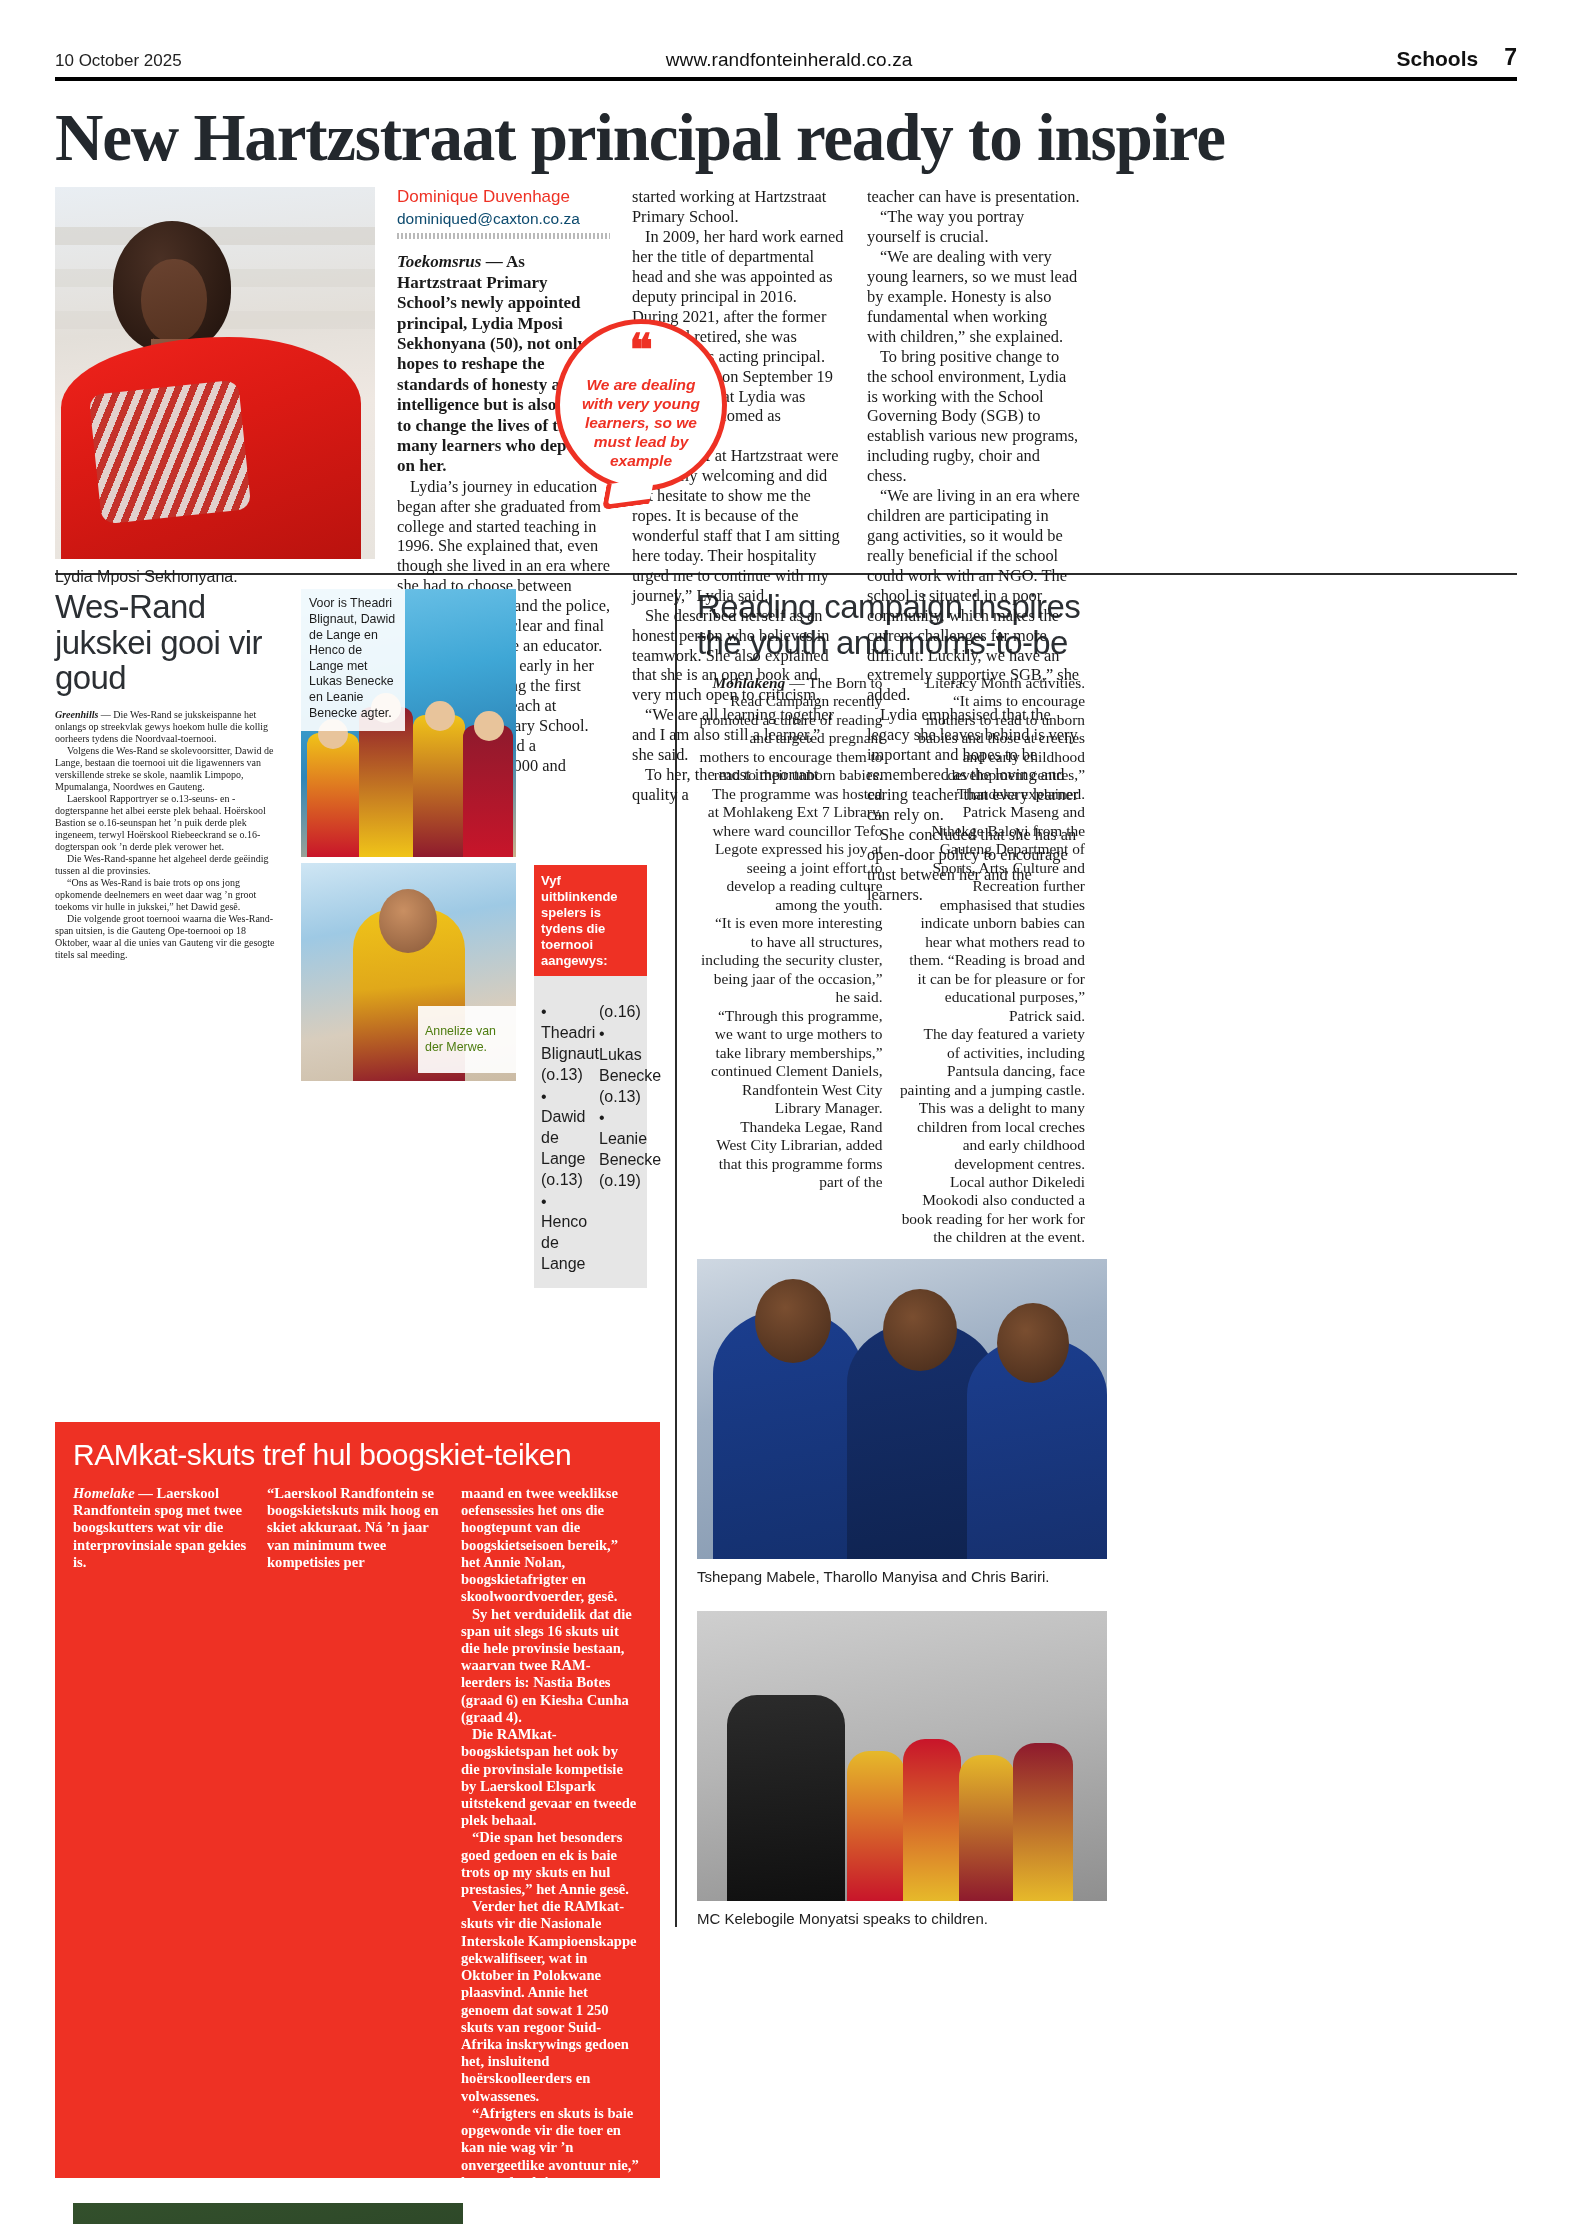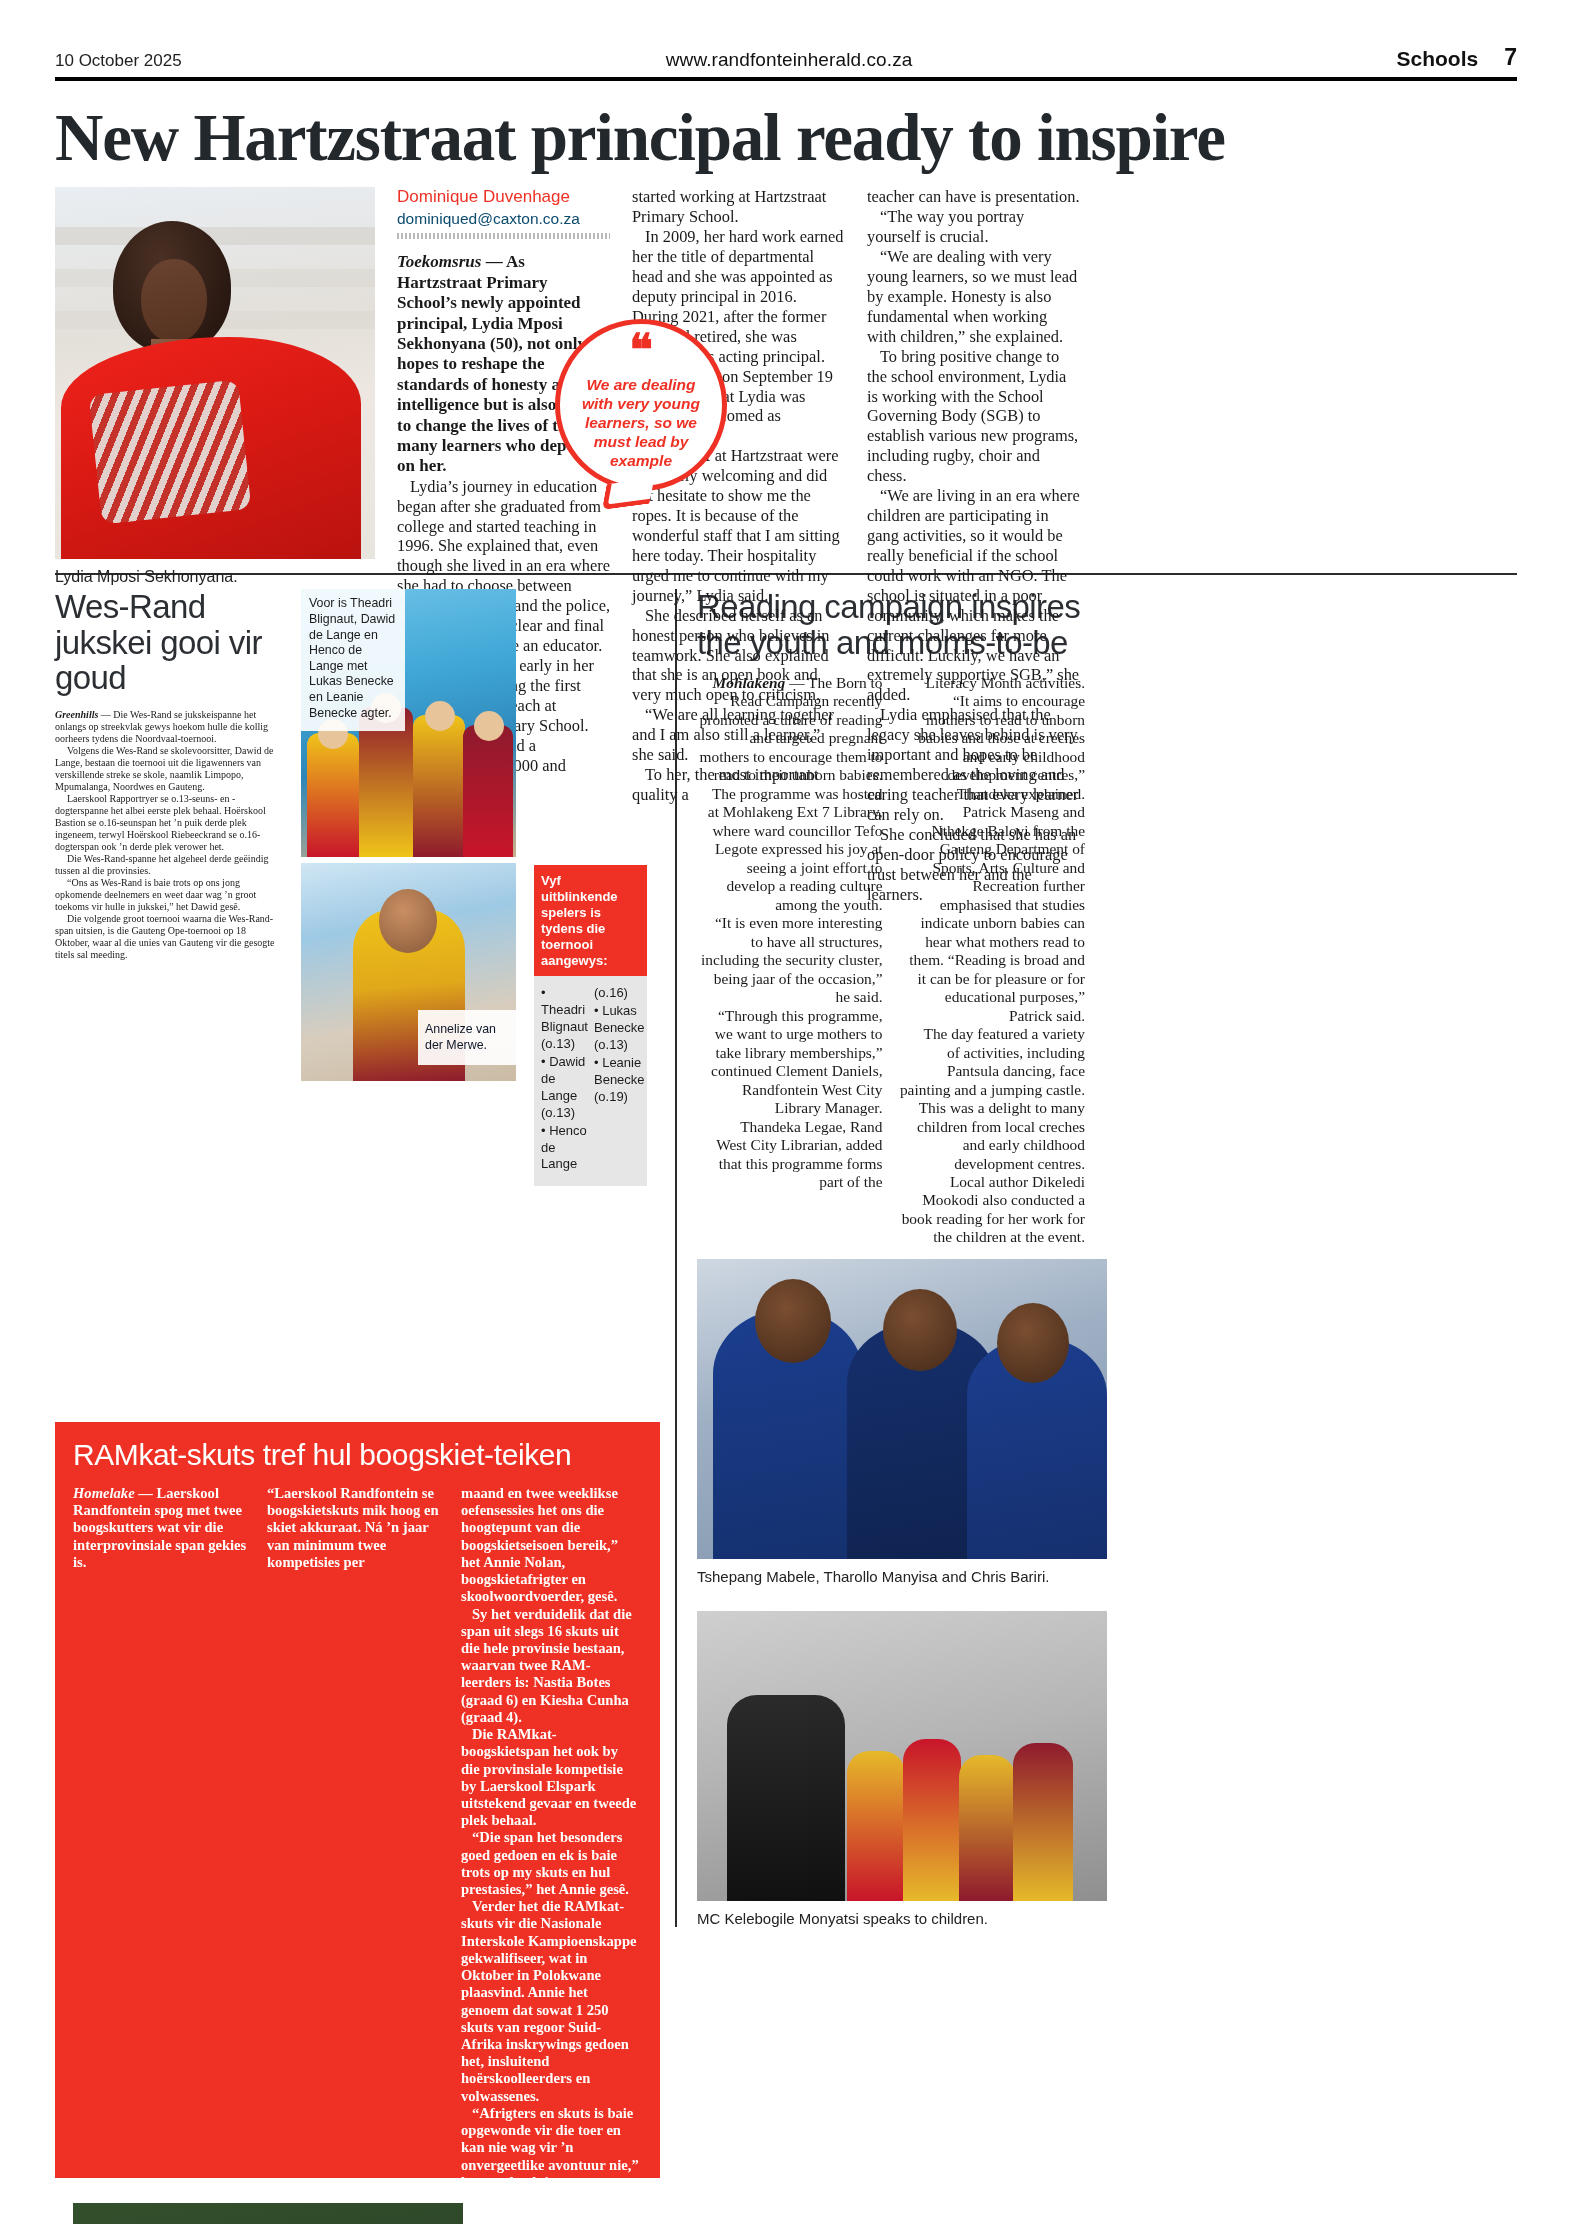--- a/index.html
+++ b/index.html
@@ -156,34 +156,34 @@
   .jk-img2 .boy{
     position:absolute; left:52px; bottom:0; width:112px; height:172px;
     background:linear-gradient(175deg,#f0c419 0%,#e0a81a 45%,#8e1a2d 100%);
     border-radius:40px 40px 0 0;
   }
   .jk-img2 .boyhead{
     position:absolute; left:78px; bottom:128px; width:58px; height:64px; border-radius:50%;
     background:radial-gradient(circle at 42% 34%,#c98f62,#8a5a3a);
   }
   .jk-img2 .cap2{
-    position:absolute; right:0; bottom:16px; background:rgba(255,255,255,.92);
+    position:absolute; right:0; bottom:8px; background:rgba(255,255,255,.92);
     font-family:"Liberation Sans",sans-serif; font-size:12.4px; line-height:1.25;
-    padding:12px 7px; width:98px; color:#0f172a;
+    padding:18px 7px; width:98px; color:#4d7c0f;
   }
 
   
   .redbox{ width:113px; flex:0 0 113px; margin-top:276px; }
   .redbox .hd{
     background:#ee3124; color:#fff; font-family:"Liberation Sans",sans-serif;
     font-weight:700; font-size:13px; line-height:1.22; padding:8px 7px;
   }
   .redbox .bd{
-    background:#e6e6e6; padding:9px 7px 12px 7px;
-    font-family:"Liberation Sans",sans-serif; font-size:13px; line-height:1.3; color:#1c1c1c;
+    background:#e6e6e6; padding:26px 7px 12px 7px;
+    font-family:"Liberation Sans",sans-serif; font-size:16px; line-height:1.3; color:#1c1c1c;
   }
   .redbox .bd .itm{ margin-bottom:1px; }
 
   .redbox2cols{ display:flex; gap:6px; }
 
   
   .rc-cols{ display:flex; gap:17px; }
   .rc-col{ width:186px; font-size:15.4px; line-height:1.2; }
   .rc-col p{ text-indent:12px;text-align:right; }
   .rc-col p.noind{ text-indent:0; }

